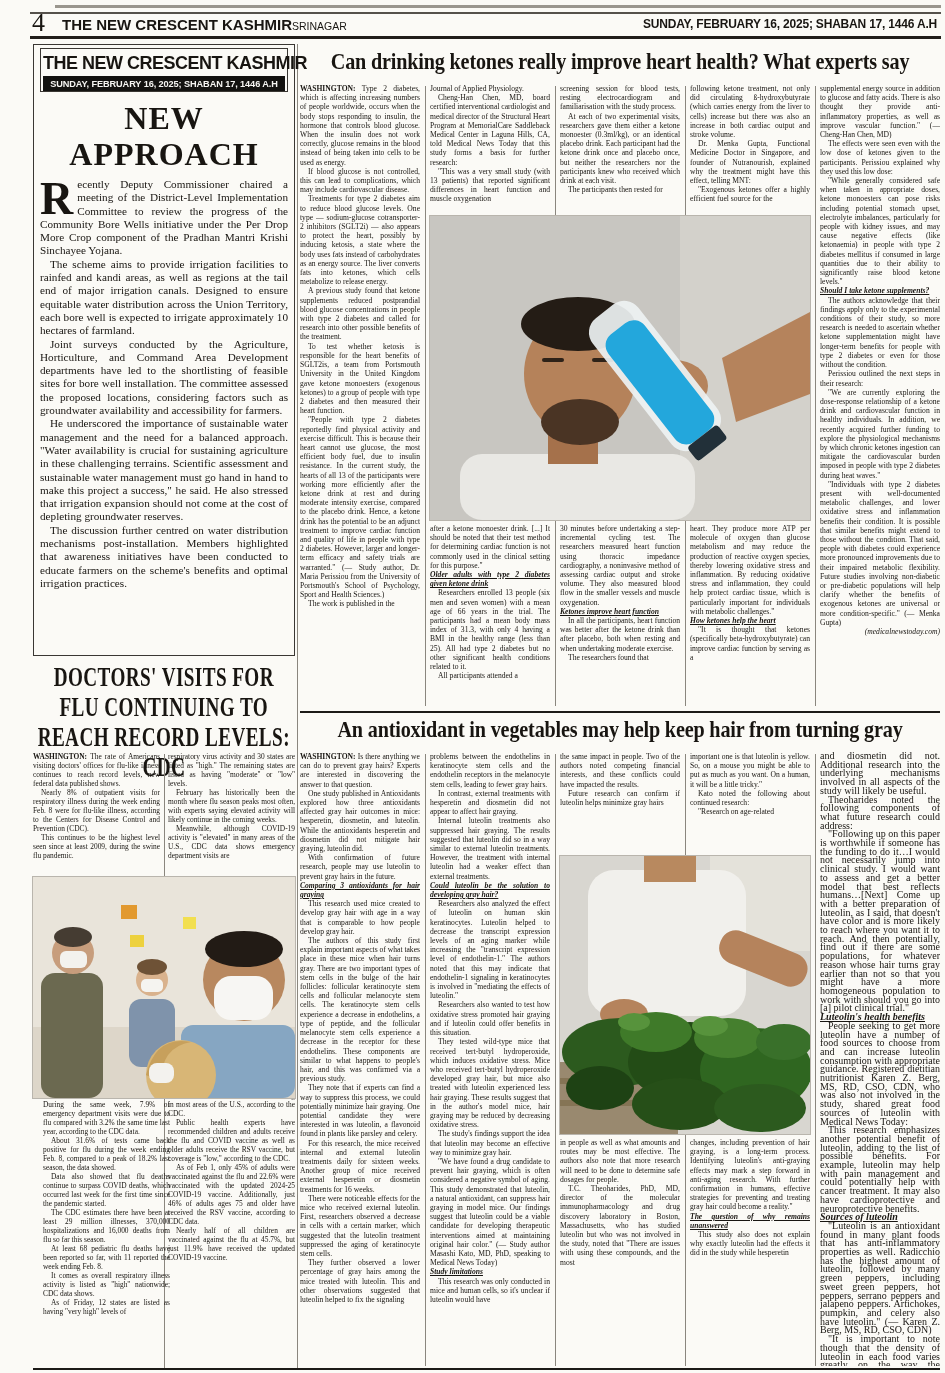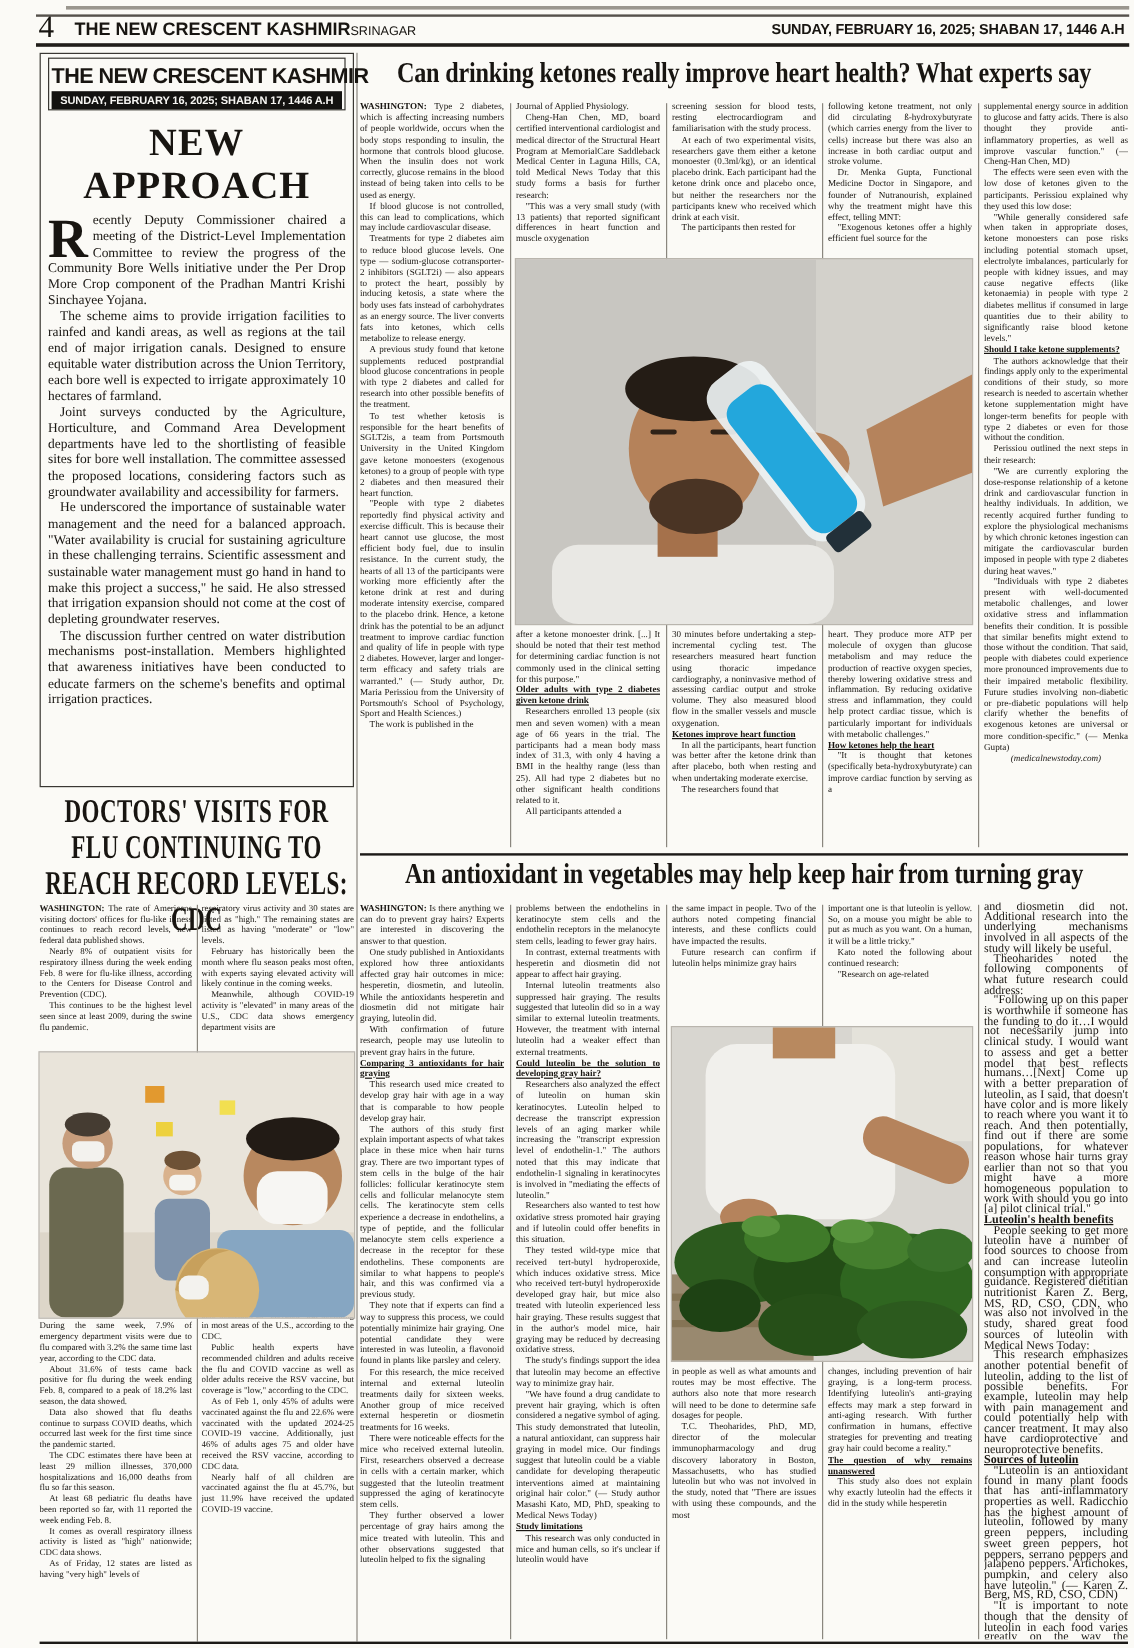--- a/index.html
+++ b/index.html
@@ -30,22 +30,22 @@
   .lead-body { font-size:11.2px; line-height:13.3px; text-align:justify; overflow:hidden; height:452px; }
   .lead-body p { text-indent:10px; }
   .lead-body p.dc-para { text-indent:0; }
   .dropcap { float:left; font-size:46px; line-height:37px; padding:2px 4px 0 0; font-weight:600; }
 
   
   .col { position:absolute; overflow:hidden; text-align:justify; font-size:7.6px; line-height:9.2px; }
   .col p { text-indent:8px; }
   .col p:first-child { text-indent:0; }
   .col p b { font-weight:bold; }
-  .col p.subhead { text-indent:0; font-weight:600; text-decoration:underline; }
-  .col p.credit { text-indent:0; text-align:center; font-style:italic; }
+  .col p.subhead { text-indent:0; font-style:italic; font-weight:600; text-decoration:underline; }
+  .col p.credit { text-indent:0; text-align:right; font-style:italic; }
   .flu-col { font-size:7.4px; line-height:9px; }
 
   
   .h-flu { position:absolute; left:33px; top:662px; width:327px; font-size:24px; line-height:26px; font-weight:600; text-align:center; transform:scale(0.8,1.15); transform-origin:left top; letter-spacing:0.5px; }
   .h-wide { position:absolute; font-size:24px; font-weight:bold; white-space:nowrap; text-align:center; transform:scale(0.84,1); transform-origin:left top; letter-spacing:-0.2px; }
 
   .photo { position:absolute; z-index:2; background:#d8d5cf; outline:1px solid #b9b5ad; }
   svg { display:block; }
 </style>
 </head>
@@ -113,21 +113,21 @@
     <circle cx="211" cy="103" r="41" fill="#b8885f"></circle>
     <ellipse cx="211" cy="72" rx="39" ry="18" fill="#221b15"></ellipse>
     <rect x="181" y="99" width="59" height="44" rx="17" fill="#f7f6f3"></rect>
 
     <circle cx="148" cy="198" r="35" fill="#d8b676"></circle>
     <path d="M113 198 q10 -40 45 -33 q-30 5 -30 40 z" fill="#c7a05c"></path>
     <rect x="116" y="186" width="25" height="20" rx="8" fill="#f3f2ee"></rect>
   </svg>
 </div>
 
-<div class="col flu-col" style="left:33px;top:1100px;width:127px;height:270px">
+<div class="col flu-col" style="left:43px;top:1100px;width:127px;height:270px">
     <p>During the same week, 7.9% of emergency department visits were due to flu compared with 3.2% the same time last year, according to the CDC data.</p>
     <p>About 31.6% of tests came back positive for flu during the week ending Feb. 8, compared to a peak of 18.2% last season, the data showed.</p>
     <p>Data also showed that flu deaths continue to surpass COVID deaths, which occurred last week for the first time since the pandemic started.</p>
     <p>The CDC estimates there have been at least 29 million illnesses, 370,000 hospitalizations and 16,000 deaths from flu so far this season.</p>
     <p>At least 68 pediatric flu deaths have been reported so far, with 11 reported the week ending Feb. 8.</p>
     <p>It comes as overall respiratory illness activity is listed as "high" nationwide; CDC data shows.</p>
     <p>As of Friday, 12 states are listed as having "very high" levels of</p>
   </div>
 <div class="col flu-col" style="left:168px;top:1064px;width:127px;height:270px">
     <p>at low levels and the number of laboratory tests coming back positive is stable.</p>

